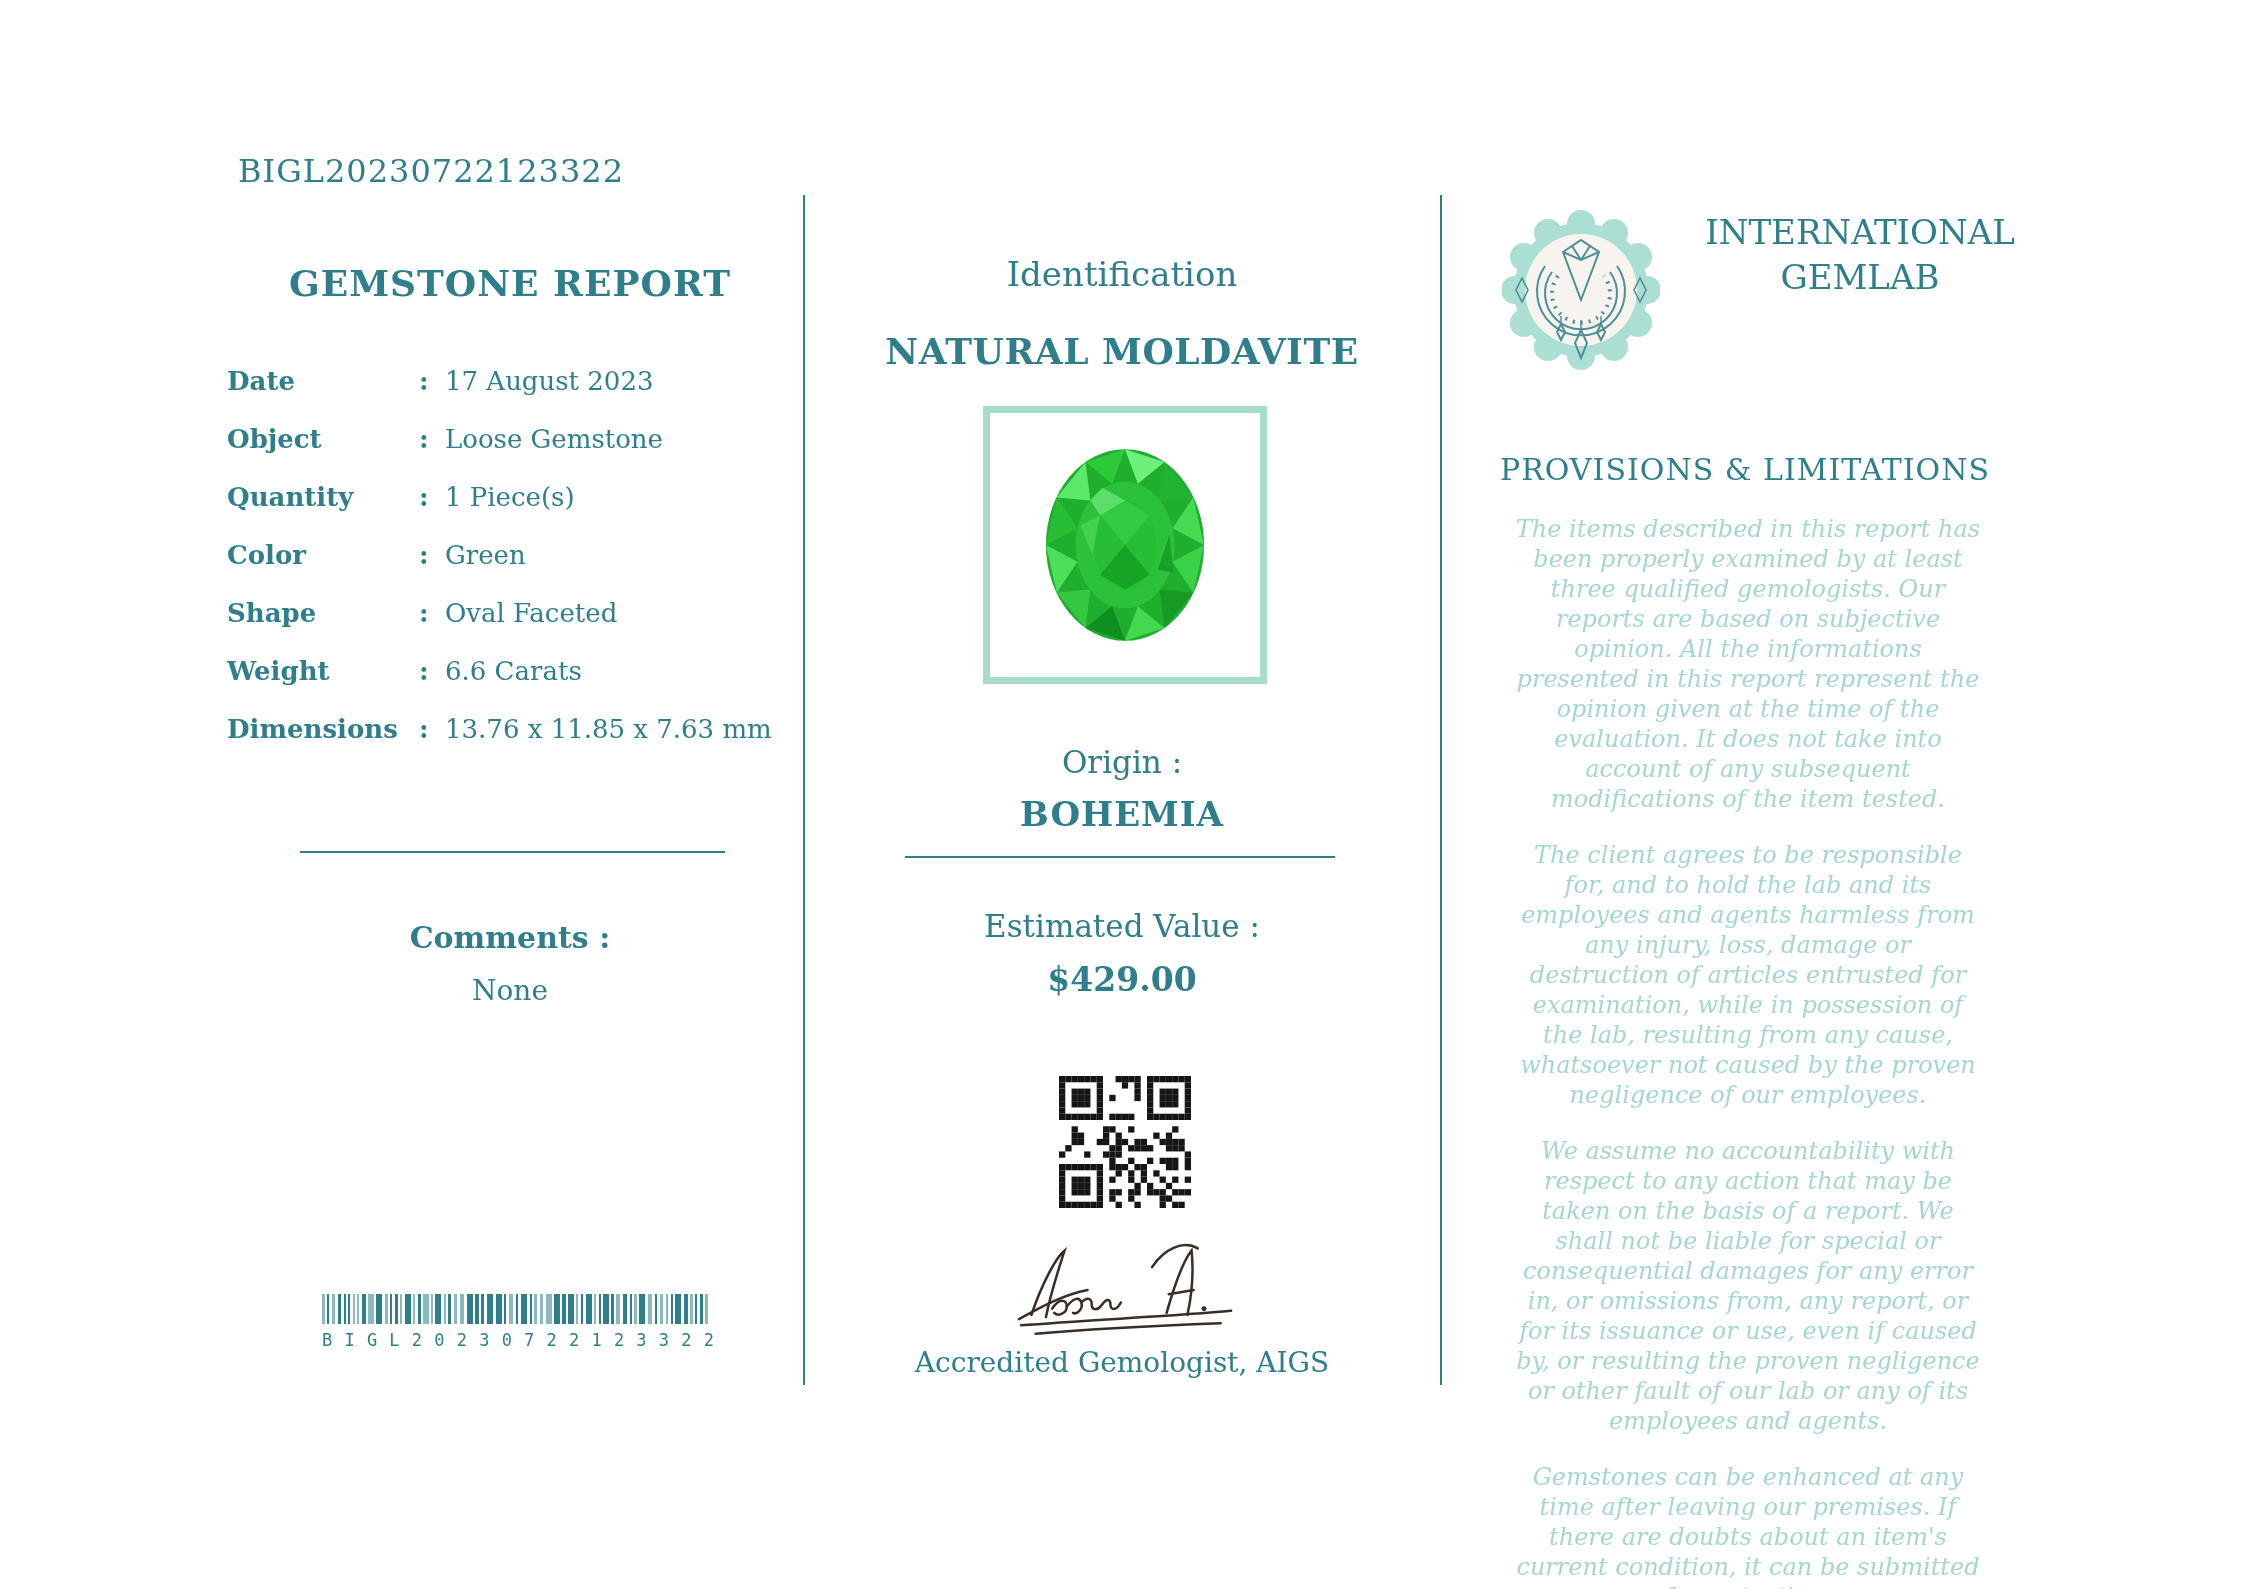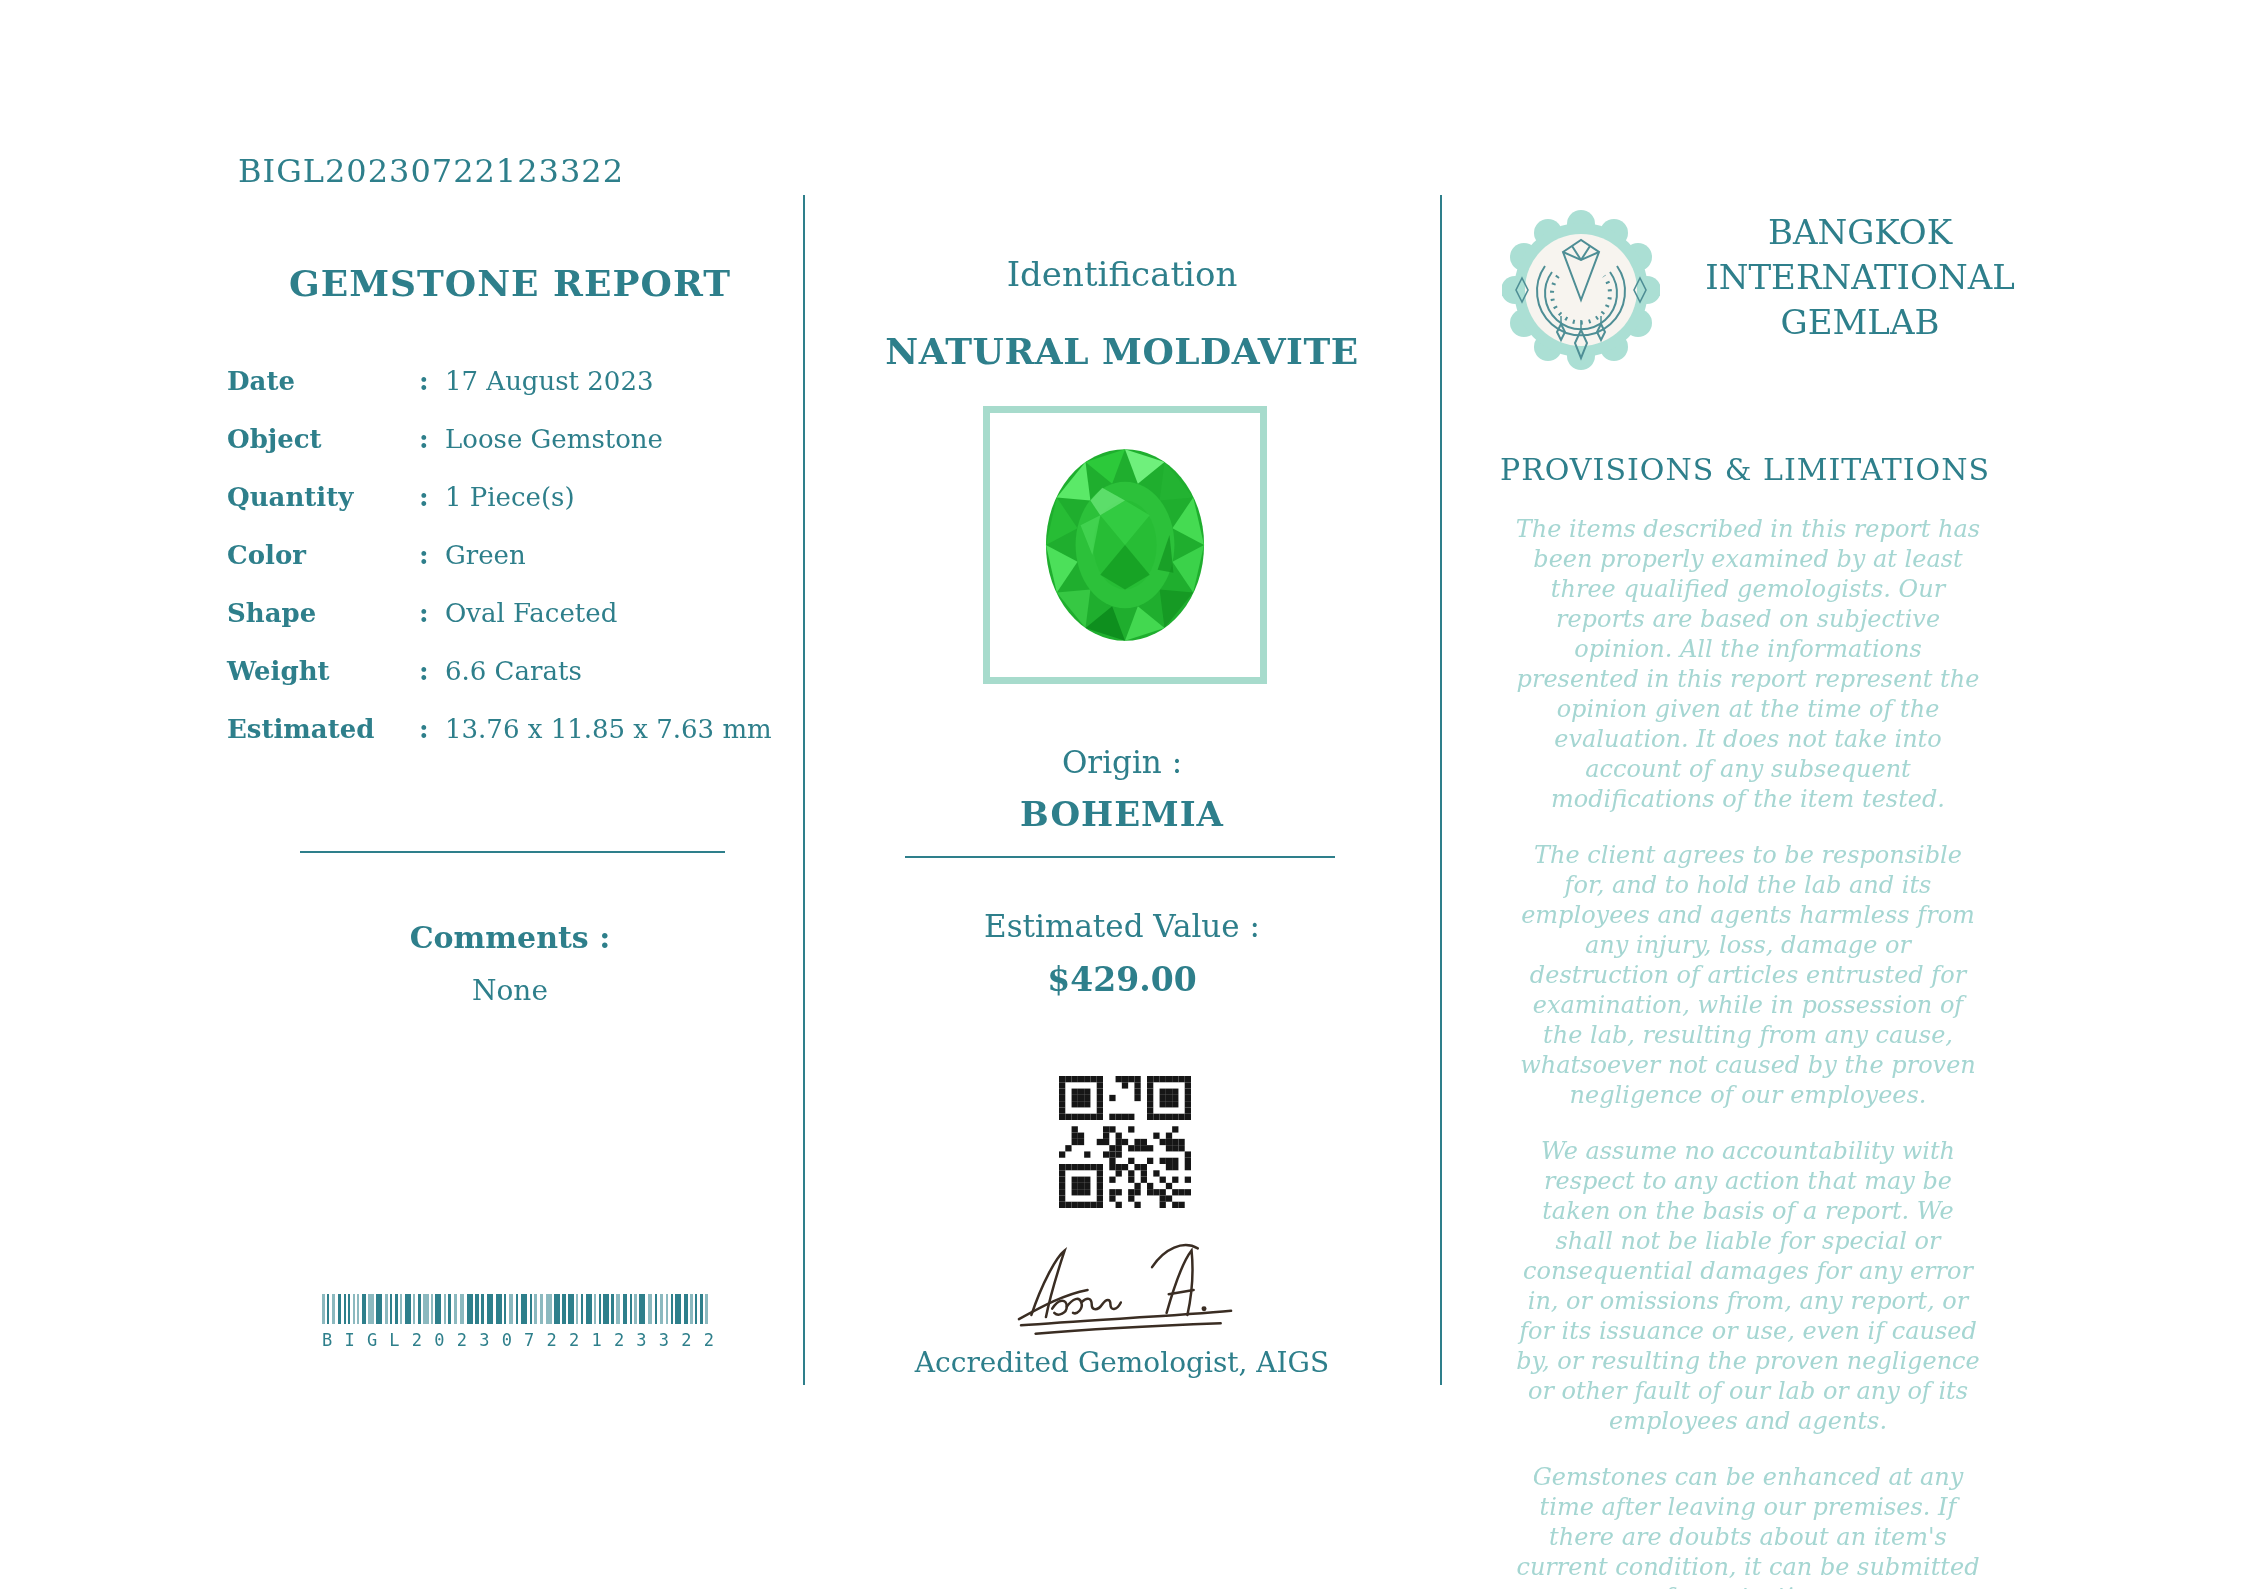--- a/index.html
+++ b/index.html
@@ -79,21 +79,21 @@
       <span class="field-label">Shape</span>
       <span class="field-colon">:</span>
       <span class="field-value">Oval Faceted</span>
     </div>
     <div class="field-row">
       <span class="field-label">Weight</span>
       <span class="field-colon">:</span>
       <span class="field-value">6.6 Carats</span>
     </div>
     <div class="field-row">
-      <span class="field-label">Estimated</span>
+      <span class="field-label">Dimensions</span>
       <span class="field-colon">:</span>
       <span class="field-value">13.76 x 11.85 x 7.63 mm</span>
     </div>
   </div>
 
   <div class="abs divider-h div-c1"></div>
   <div class="abs comments-label">Comments :</div>
   <div class="abs comments-value">None</div>
 
   <div class="abs barcode">
@@ -474,21 +474,20 @@
         <path d="M59,118 L63,126 L59,134 L55,126 Z"></path>
         <path d="M99,118 L103,126 L99,134 L95,126 Z"></path>
         <path d="M79,124 L85,137 L79,152 L73,137 Z"></path>
         <path d="M20,72 L26,84 L20,96 L14,84 Z" stroke-width="1.6"></path>
         <path d="M138,72 L144,84 L138,96 L132,84 Z" stroke-width="1.6"></path>
       </g>
     </svg>
   </div>
 
   <div class="abs lab-name">
-    <div>BANGKOK</div>
     <div>INTERNATIONAL</div>
     <div>GEMLAB</div>
   </div>
 
   <div class="abs prov-heading">PROVISIONS &amp; LIMITATIONS</div>
 
   <div class="abs provisions">
     <p>The items described in this report has been properly examined by at least three qualified gemologists. Our reports are based on subjective opinion. All the informations presented in this report represent the opinion given at the time of the evaluation. It does not take into account of any subsequent modifications of the item tested.</p>
     <p>The client agrees to be responsible for, and to hold the lab and its employees and agents harmless from any injury, loss, damage or destruction of articles entrusted for examination, while in possession of the lab, resulting from any cause, whatsoever not caused by the proven negligence of our employees.</p>
     <p>We assume no accountability with respect to any action that may be taken on the basis of a report. We shall not be liable for special or consequential damages for any error in, or omissions from, any report, or for its issuance or use, even if caused by, or resulting the proven negligence or other fault of our lab or any of its employees and agents.</p>

